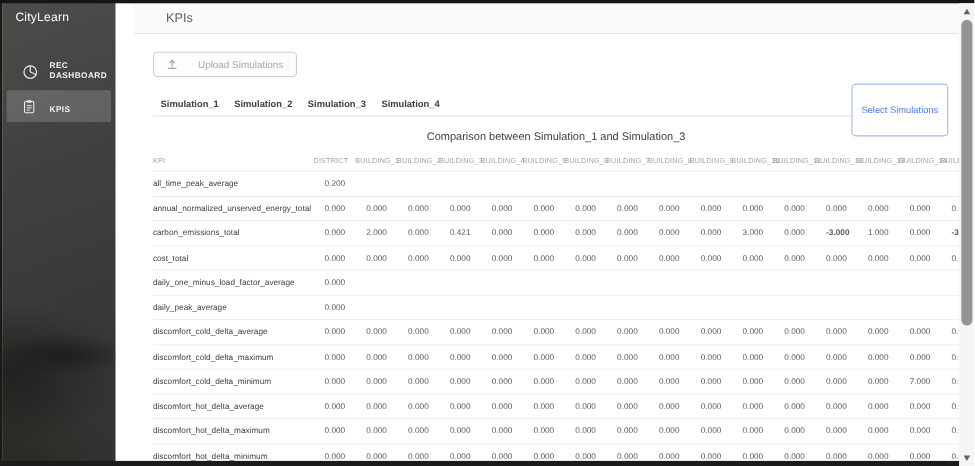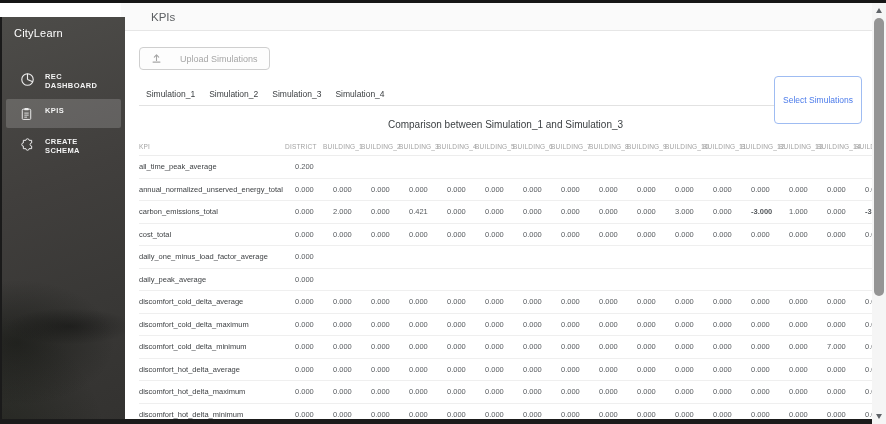--- a/index.html
+++ b/index.html
@@ -7,33 +7,33 @@
   body {
     font-family: "Liberation Sans", sans-serif;
     background:#ffffff; position:relative;
   }
   
   .edge-top { position:absolute; left:0; top:0; width:886px; height:3px; background:#161616; z-index:60; }
   .edge-bottom { position:absolute; left:0; top:419px; width:872px; height:5px; background:#1b1b1b; z-index:60; }
 
   
   .sidebar {
-    position:absolute; left:0; top:17px; bottom:0; width:125px; z-index:40;
+    position:absolute; left:0; top:0; bottom:0; width:105px; z-index:40;
     background-image:
       radial-gradient(140px 90px at 12% 80%, rgba(16,18,14,.55), transparent 70%),
       radial-gradient(90px 26px at 55% 76%, rgba(10,10,10,.45), transparent 70%),
       radial-gradient(160px 200px at -10% 110%, rgba(22,26,18,.6), transparent 75%),
       linear-gradient(160deg,#4d4c49 0%, #413f3d 40%, #393836 70%, #333230 100%);
     border-left:2px solid #1a1a1a;
     color:#f1f1f1;
   }
   .brand { padding:10px 0 0 12px; font-size:11px; color:#ffffff; letter-spacing:.2px; }
   .nav { margin-top:26px; }
   .nav-item {
-    display:flex; align-items:flex-start; gap:10px;
+    display:flex; align-items:flex-end; gap:10px;
     padding:7px 10px 7px 14px; margin:2px 4px; border-radius:2px;
     cursor:pointer;
   }
   .nav-item.active { background:rgba(255,255,255,.17); }
   .nav-item .nicon { width:15px; height:15px; flex:none; display:flex; align-items:center; }
   .nav-item .nlabel { font-size:7.5px; font-weight:700; letter-spacing:.4px; color:#f3f3f3; }
   .github-btn {
     position:absolute; left:10px; right:11px; bottom:10px;
     border:1px solid #bdbdbd; border-radius:3px; background:transparent;
     color:#f0f0f0; font-size:9px; text-align:center; padding:6px 2px;
@@ -57,21 +57,21 @@
 
   .select-btn {
     position:absolute; top:44px; right:10px;
     padding:18px 8px; border:1px solid #9fbcf2; border-radius:4px;
     background:#ffffff; color:#4b7bea; font-size:8.5px;
     font-family:"Liberation Sans", sans-serif; cursor:pointer;
   }
 
   .tabs { display:flex; align-items:flex-end; margin-top:14px; margin-right:10px; border-bottom:1px solid #e2e2e2; }
   .tab {
-    padding:5px 7px 6px; font-size:8.5px; font-weight:400; color:#3d4043;
+    padding:5px 7px 6px; font-size:8.5px; font-weight:700; color:#3d4043;
     cursor:pointer; white-space:nowrap;
   }
   .tab.active {
     font-weight:400; color:#5f6368; background:#fff;
     border:1px solid #e4e4e4; border-bottom:none;
     border-radius:4px 4px 0 0; margin-bottom:-1px; padding:6px 9px 7px;
   }
 
   .caption { margin-top:13px; font-size:10px; color:#3c4043;text-align:center; }
 
@@ -118,28 +118,20 @@
       <div class="nav-item active">
         <span class="nicon">
           <svg width="13" height="14" viewBox="0 0 16 17" fill="none" stroke="#ededed" stroke-width="1.2">
             <rect x="2.8" y="2.6" width="10.4" height="12.6" rx="1.2"></rect>
             <rect x="5.4" y="1.2" width="5.2" height="2.8" rx="0.8" fill="#ededed" stroke="none"></rect>
             <path d="M5.3 7.4 h5.4 M5.3 9.9 h5.4 M5.3 12.4 h3.4" stroke-width="1.1"></path>
           </svg>
         </span>
         <span class="nlabel">KPIS</span>
       </div>
-      <div class="nav-item">
-        <span class="nicon">
-          <svg width="15" height="15" viewBox="0 0 18 18" fill="none" stroke="#ededed" stroke-width="1.2" stroke-linejoin="round">
-            <path d="M4 4 h3.1 a1.9 1.9 0 1 1 3.8 0 H14 v3.1 a1.9 1.9 0 1 0 0 3.8 V14 h-3.1 a1.9 1.9 0 1 1 -3.8 0 H4 v-3.1 a1.9 1.9 0 1 1 0 -3.8 z"></path>
-          </svg>
-        </span>
-        <span class="nlabel">CREATE SCHEMA</span>
-      </div>
     </nav>
 </aside>
 
 <main class="main">
   <div class="appbar">
     <div class="appbar-title">KPIs</div>
   </div>
 
   <div class="content">
     <button class="upload-btn">

